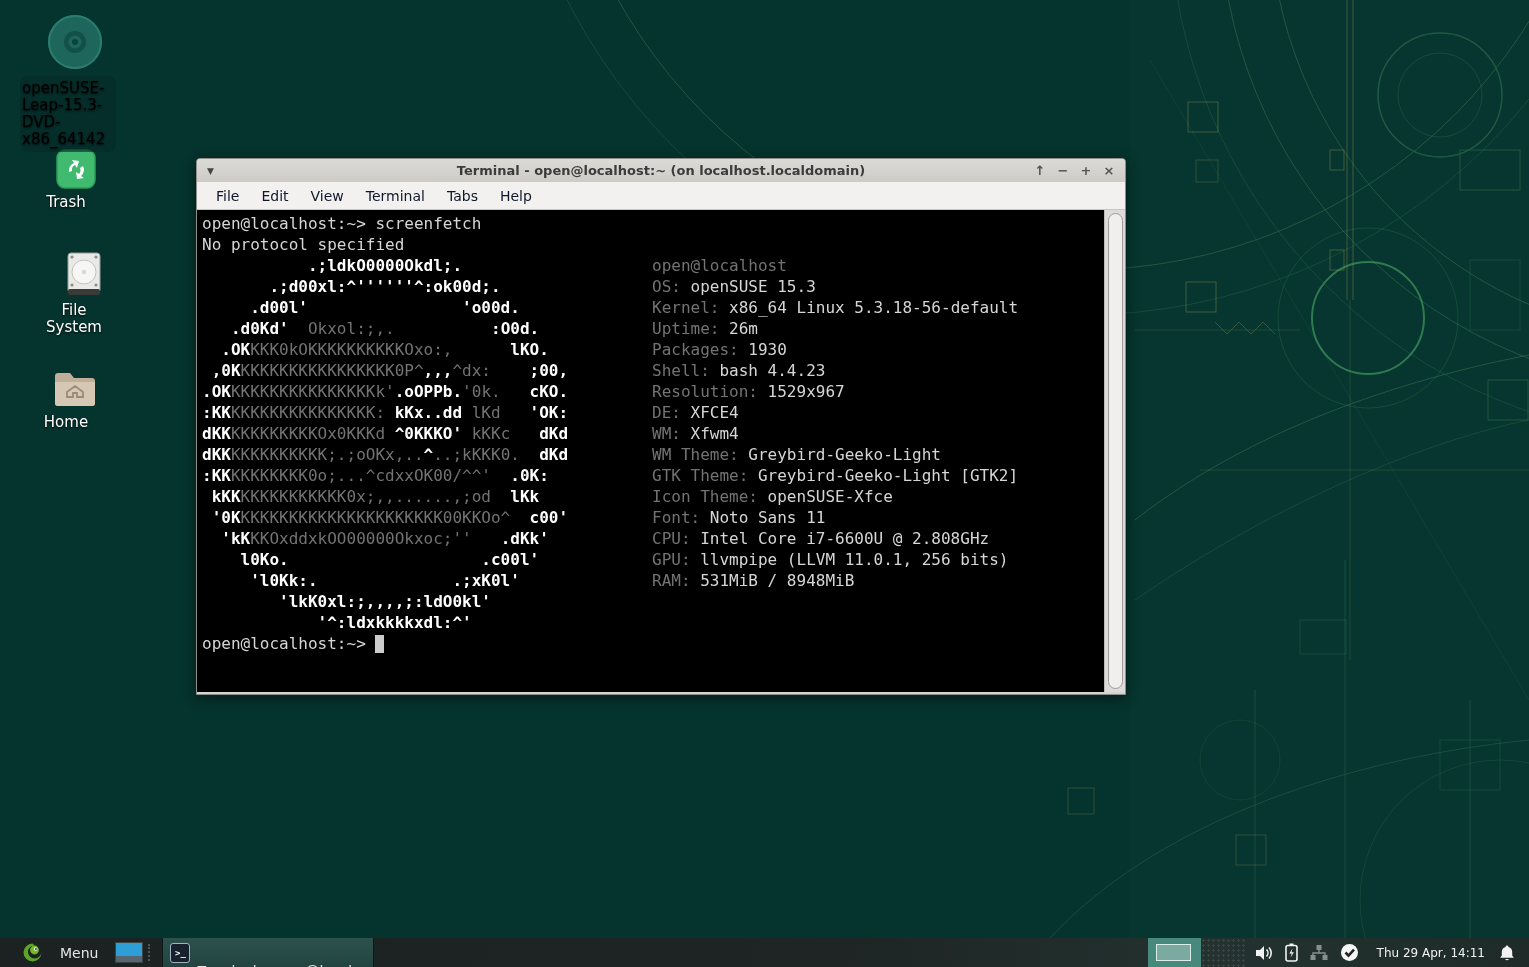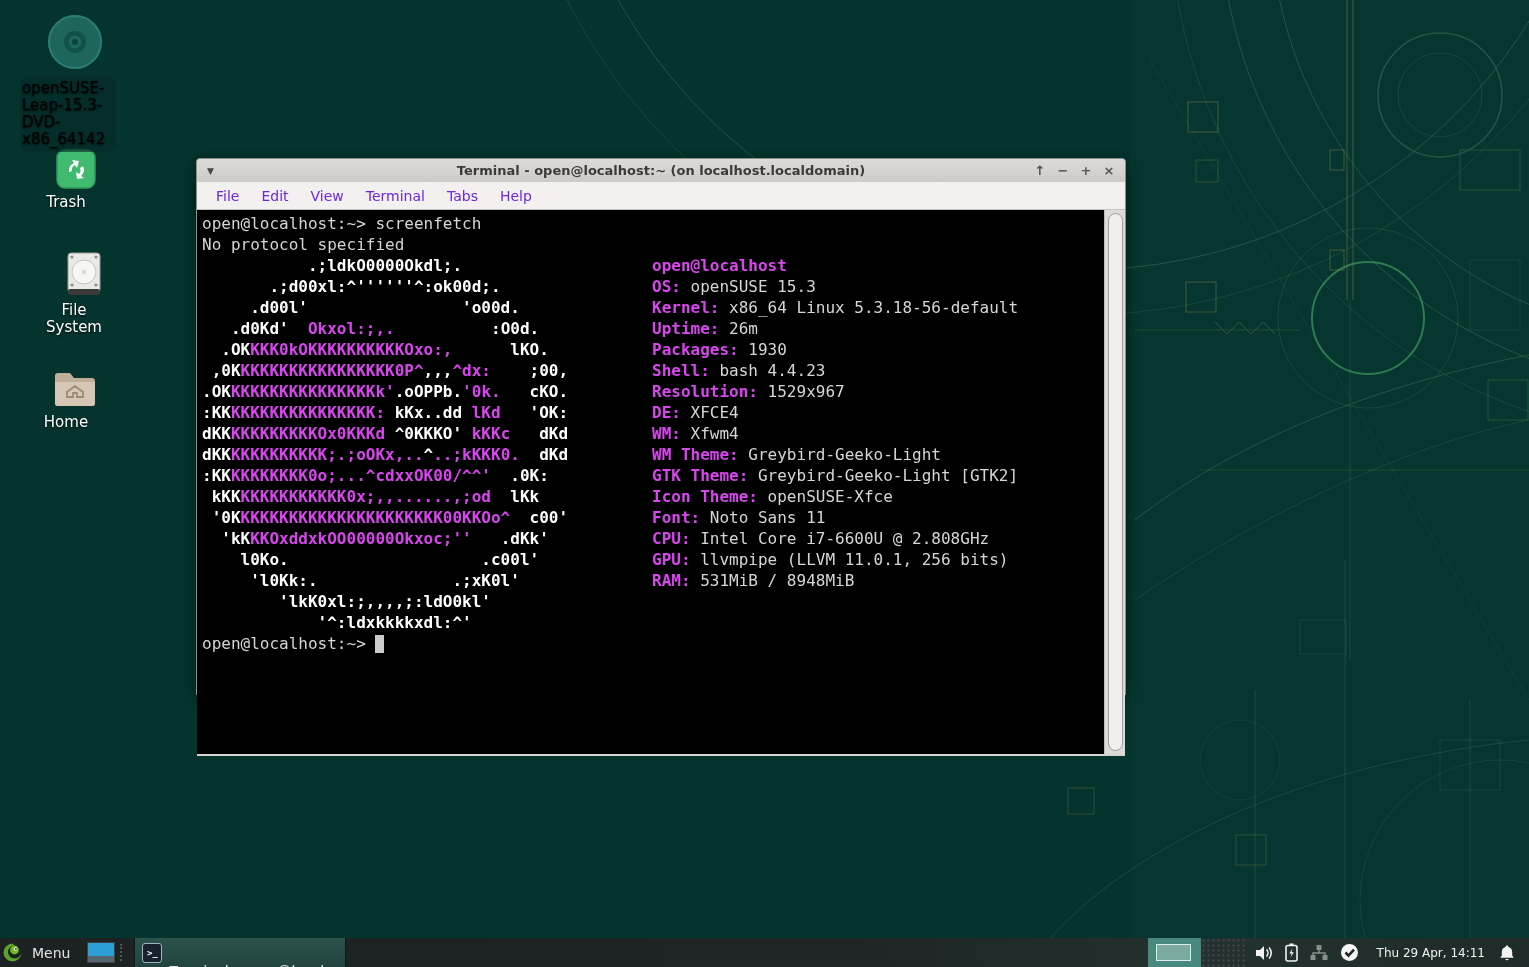--- a/index.html
+++ b/index.html
@@ -21,45 +21,45 @@
   .titlebar{position:relative;height:23px;border-radius:3px 3px 0 0;
             background:linear-gradient(#dcdad7,#cecbc7);
             display:flex;align-items:center;}
   .title-text{position:absolute;left:0;right:0;text-align:center;font-size:13px;
               font-weight:bold;color:#3b3b3b;}
   .win-menu-arrow{margin-left:10px;font-size:9px;color:#444;z-index:1;}
   .win-buttons{margin-left:auto;display:flex;gap:9px;padding-right:9px;z-index:1;}
   .win-btn{width:14px;text-align:center;font-size:13px;line-height:20px;color:#555;font-weight:bold;}
   .menubar{height:27px;background:#f2f1ef;border-bottom:1px solid #c8c6c2;
            display:flex;align-items:center;padding-left:8px;}
-  .menu-item{padding:0 11px;font-size:14px;color:#6d28d9;}
-  .term-area{position:relative;height:544px;background:#000;overflow:hidden;}
+  .menu-item{padding:0 11px;font-size:14px;color:#0f172a;}
+  .term-area{position:relative;height:482px;background:#000;overflow:hidden;}
   .term-text{position:absolute;left:5px;top:3px;right:24px;
              font-family:"DejaVu Sans Mono","Liberation Mono",monospace;
              font-size:16px;line-height:21px;color:#d6d6d6;white-space:pre;}
   .trow{height:21px;white-space:pre;}
   .seg-p{color:#d6d6d6;}
   .seg-w{color:#ffffff;font-weight:bold;}
-  .seg-g{color:#d946ef;font-weight:bold;}
+  .seg-g{color:#737373;font-weight:normal;}
   #term-history{position:absolute;left:0;top:0;}
   #term-art{position:absolute;left:0;top:42px;}
   #term-info{position:absolute;left:450px;top:42px;}
   #term-prompt{position:absolute;left:0;top:420px;}
   .cursor{display:inline-block;width:9px;height:18px;background:#cccccc;vertical-align:text-bottom;}
   .scrollbar{position:absolute;top:0;right:0;width:20px;height:100%;background:#dcdbd9;
              border-left:1px solid #bdbbb7;}
   .scroll-thumb{position:absolute;left:2.5px;top:3px;bottom:3px;width:13px;
                 background:#f0efed;border:1.5px solid #9e9c98;border-radius:8px;}
   .win-bottom{height:2px;background:#d6d4d1;}
 
   
   .taskbar{position:absolute;left:0;bottom:0;width:100%;height:29px;z-index:5;
            background:linear-gradient(90deg,#1c2122 0%,#1e2524 55%,#233230 80%,#1e2b28 100%);
            display:flex;align-items:center;color:#e4e4e4;font-size:14px;}
-  .menu-button{display:flex;align-items:center;gap:9px;padding:0 10px 0 2px;height:100%;}
+  .menu-button{display:flex;align-items:center;gap:17px;padding:0 10px 0 22px;height:100%;}
   .pager-mini{width:26px;height:19px;margin-left:8px;outline:1px solid rgba(255,255,255,.15);}
   .pager-mini .t{height:13px;background:#2d9ed6;}
   .pager-mini .b{height:6px;background:#566672;}
   .grip{width:7px;height:17px;margin-left:6px;border-left:2px dotted #4d5759;}
   .task-button{display:flex;align-items:center;gap:7px;height:100%;width:196px;margin-left:5px;
                background:linear-gradient(#2c524c,#224440);border-left:1px solid #0e1917;
                border-right:1px solid #0e1917;padding:0 7px;}
   .task-label{white-space:nowrap;overflow:hidden;margin-top:36px;}
   .term-ico{width:18px;height:18px;background:#18222e;border:1px solid #9fb3c0;border-radius:3px;
             color:#fff;font-family:"DejaVu Sans Mono",monospace;font-size:9px;font-weight:bold;

